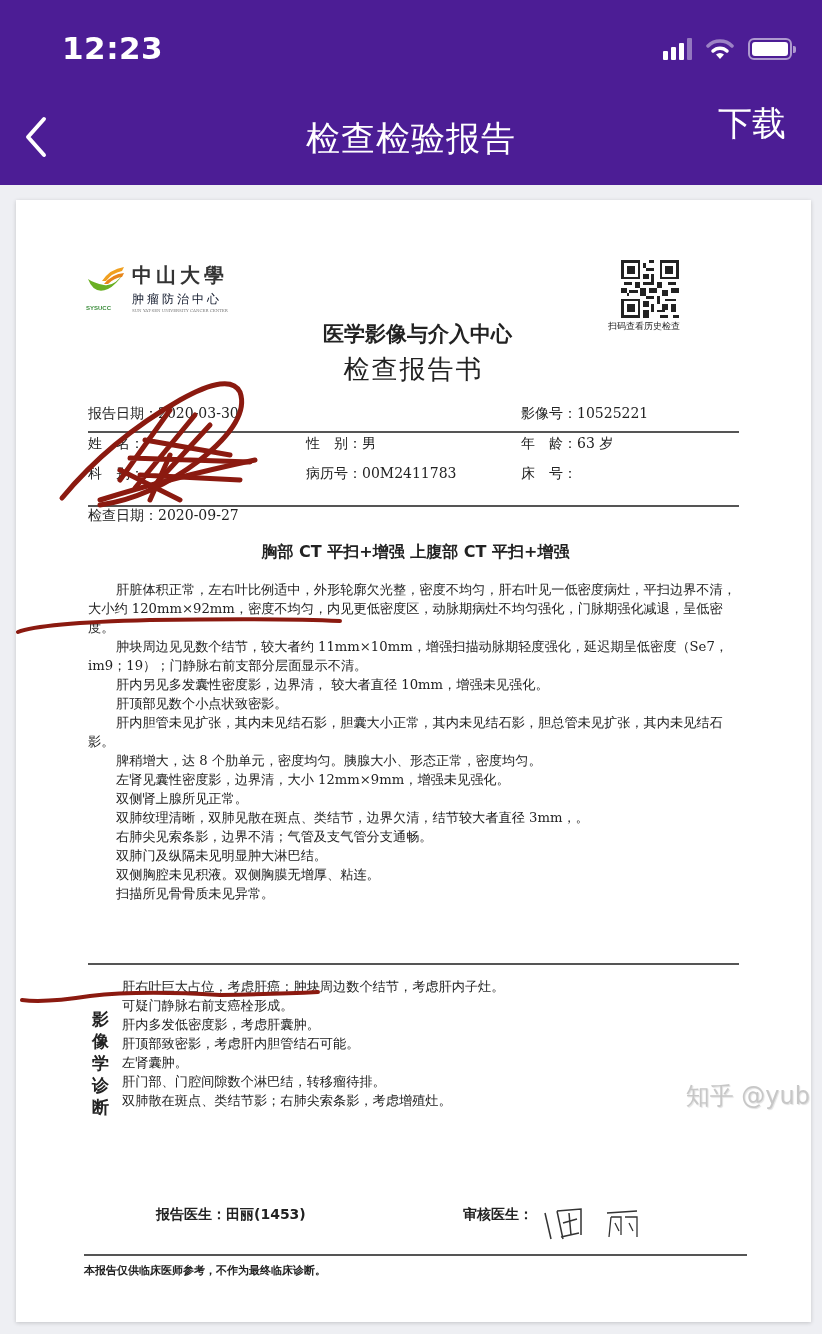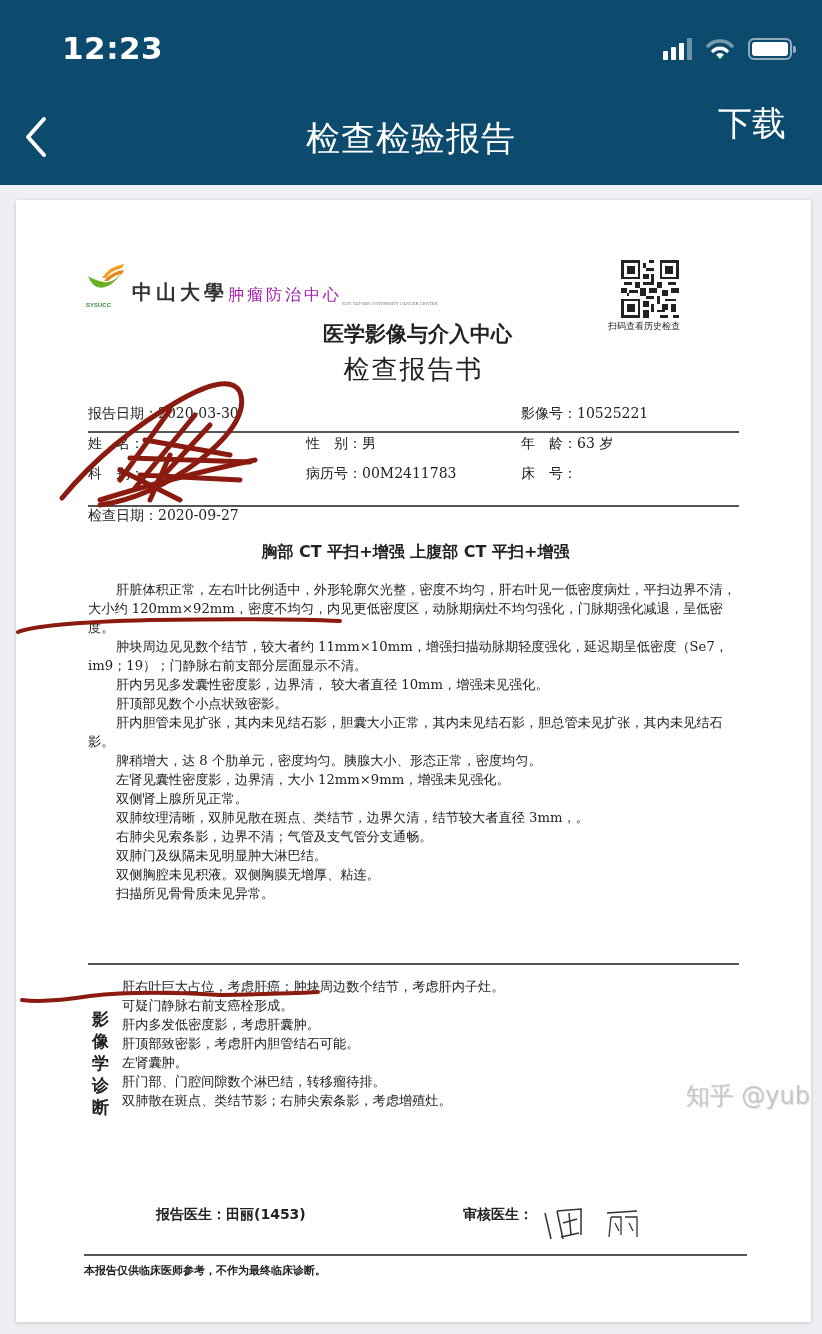--- a/index.html
+++ b/index.html
@@ -1,39 +1,39 @@
 <!DOCTYPE html>
 <html><head>
 <meta charset="utf-8">
 <style>
   * { box-sizing: border-box; margin: 0; padding: 0; }
   html, body { width: 822px; height: 1334px; overflow: hidden; background: #eeeff3; }
   body { font-family: "DejaVu Sans", "Liberation Sans", sans-serif; position: relative; }
 
-  .header { position: absolute; left: 0; top: 0; width: 822px; height: 185px; background: #0c4a6e; color: #fff; }
+  .header { position: absolute; left: 0; top: 0; width: 822px; height: 185px; background: #4c1d95; color: #fff; }
   .status-time { position: absolute; left: 62px; top: 30px; font-size: 31px; font-weight: 600; letter-spacing: 0.5px; }
   .status-icons { position: absolute; right: 30px; top: 38px; display: flex; align-items: center; gap: 14px; }
   .signal { display: flex; align-items: flex-end; gap: 3px; height: 22px; }
   .signal span { display: block; width: 5px; background: #fff; border-radius: 1px; }
   .signal span.dim { background: rgba(255,255,255,0.4); }
   .battery { width: 44px; height: 22px; border: 2px solid rgba(255,255,255,0.55); border-radius: 6px; position: relative; padding: 2px; }
   .battery i { display: block; width: 100%; height: 100%; background: #fff; border-radius: 3px; }
   .battery:after { content: ""; position: absolute; right: -6px; top: 6px; width: 3px; height: 7px; background: rgba(255,255,255,0.55); border-radius: 0 2px 2px 0; }
 
   .back-btn { position: absolute; left: 20px; top: 115px; width: 40px; height: 50px; cursor: pointer; }
   .nav-title { position: absolute; left: 0; right: 0; top: 116px; text-align: center; font-size: 34px; letter-spacing: 1px; }
   .download-btn { position: absolute; right: 36px; top: 101px; font-size: 34px; cursor: pointer; }
 
   .doc { position: absolute; left: 16px; top: 200px; width: 795px; height: 1122px; background: #fff; box-shadow: 0 1px 4px rgba(0,0,0,0.18); font-family: "DejaVu Serif", "Liberation Serif", serif; color: #222; }
 
   .logo { position: absolute; left: 70px; top: 62px; display: flex; align-items: center; gap: 6px; }
   .logo-mark { width: 40px; height: 46px; position: relative; }
-  .logo-text { display: flex; flex-direction: row; align-items: flex-end; }
+  .logo-text { display: flex; flex-direction: column; }
   .logo-cn1 { font-size: 20px; font-weight: bold; color: #333; letter-spacing: 4px; }
-  .logo-cn2 { font-size: 16px; color: #a21caf; letter-spacing: 3px; margin-top: 20px; }
+  .logo-cn2 { font-size: 12px; color: #0f172a; letter-spacing: 3px; margin-top: 2px; }
   .logo-en { font-size: 4px; color: #777; }
   .sysucc { position: absolute; bottom: 0; left: 0; font-size: 6px; color: #3a8c3a; font-weight: bold; font-family: "Liberation Sans", sans-serif; }
 
   .qr { position: absolute; left: 605px; top: 60px; width: 58px; height: 58px; }
   .qr-caption { position: absolute; left: 592px; top: 120px; font-size: 9px; color: #222; }
 
   .title1 { position: absolute; left: 8px; right: 0; top: 120px; text-align: center; font-size: 21px; font-weight: bold; font-family: "DejaVu Sans", sans-serif; }
   .title2 { position: absolute; left: 0; right: 0; top: 152px; text-align: center; font-size: 26px; font-family: "DejaVu Sans", sans-serif; letter-spacing: 2px; }
 
   .field { position: absolute; font-size: 14px; white-space: nowrap; }

